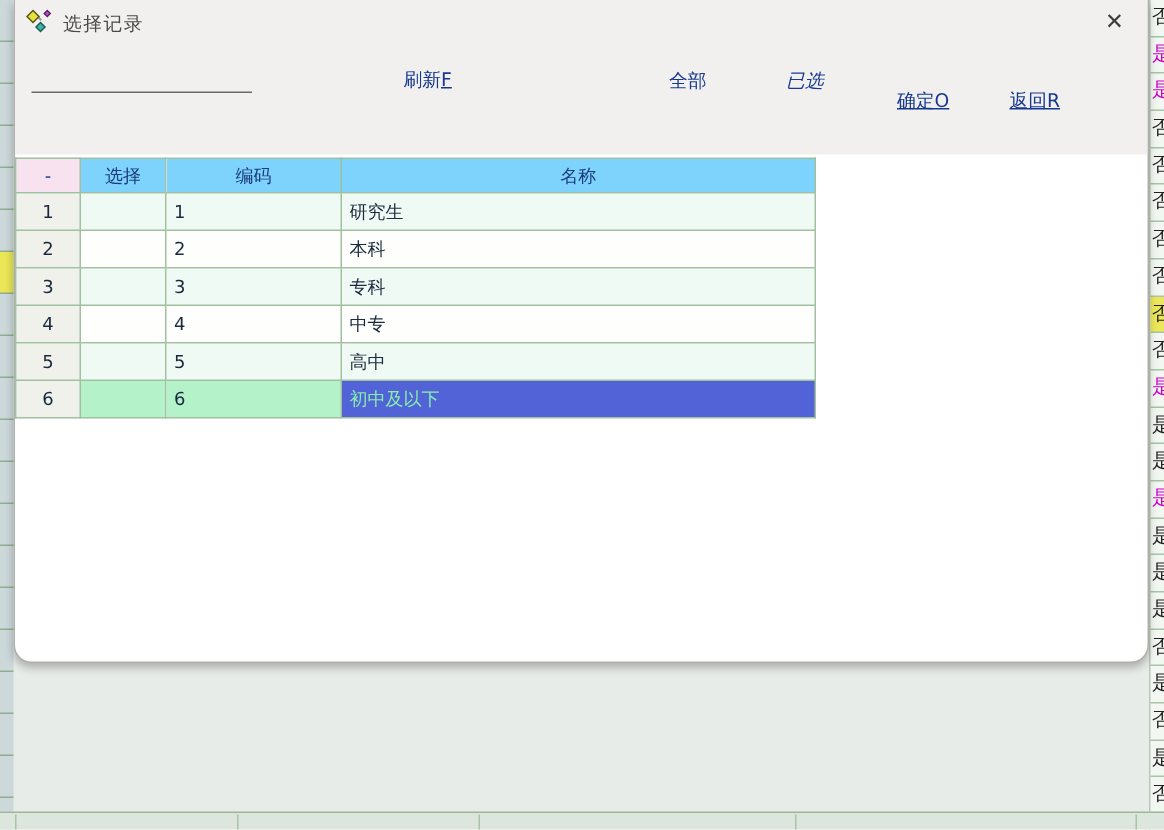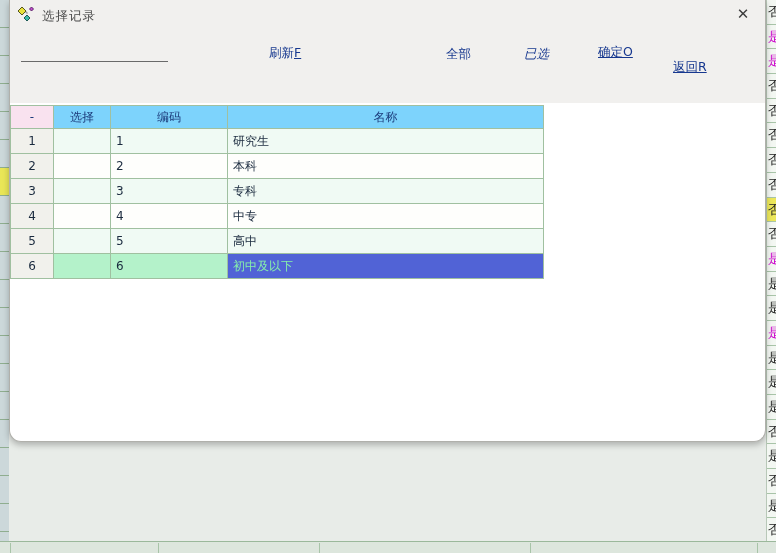--- a/index.html
+++ b/index.html
@@ -65,21 +65,21 @@
   }
   .lnk {
     position:absolute; font-size:12.5px; color:#17388f;
     cursor:pointer; white-space:nowrap;
   }
   .lnk .hotkey { text-decoration:underline; }
   .lnk.full-ul { text-decoration:underline; }
   .lnk-refresh { left:219px; top:45px;margin-left:40px; }
   .lnk-all     { left:436px; top:46px; }
   .lnk-sel     { left:514px; top:46px;font-style:italic; }
-  .lnk-ok      { left:588px; top:44px; }
+  .lnk-ok      { left:588px; top:59px; }
   .lnk-back    { left:663px; top:59px; }
 
   
   table.grid {
     position:absolute; left:0px; top:105px;
     border-collapse:collapse; table-layout:fixed;
   }
   .grid th, .grid td {
     border:1px solid #a0c0a0; font-size:12px;
     overflow:hidden; white-space:nowrap;

